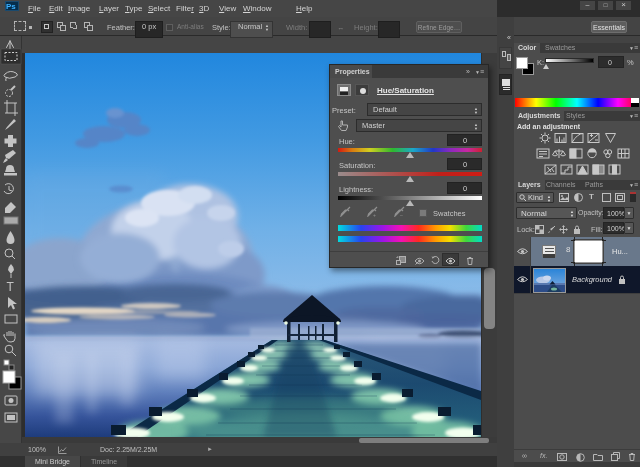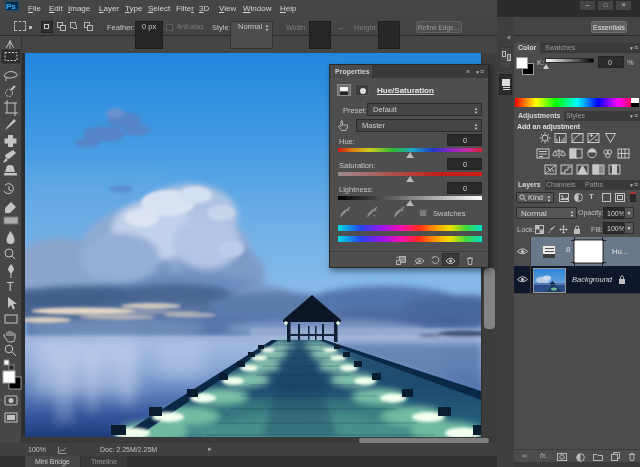--- a/index.html
+++ b/index.html
@@ -11,21 +11,21 @@
 #menubar { left:0; top:0; width:640px; height:17px; background:#464646; }
 #menubar .dark { position:absolute; left:497px; top:0; width:143px; height:17px; background:#2c2c2c; }
 #pslogo { position:absolute; left:5px; top:1px; width:14px; height:10px; background:#062e4c; color:#3bb0ff; font-size:8px; font-weight:bold; text-align:left; line-height:10px; border:1px solid #1a4a6e; }
 .menuitem { position:absolute; top:4px; font-size:8px; color:#d4d4d4; }
 .menuitem u { text-decoration-thickness:0.5px; text-underline-offset:1px; }
 .winbtn { position:absolute; top:1px; width:15px; height:9px; background:#454545; color:#cccccc; font-size:7px; text-align:center; line-height:8px; }
 
 #options { left:0; top:17px; width:640px; height:19px; background:#444444; border-bottom:1px solid #2a2a2a; }
 .optlabel { position:absolute; top:6px; font-size:7.5px; color:#c2c2c2; }
 .optlabel.dis { color:#7e7e7e; }
-.optwell { position:absolute; top:4px; height:28px; background:#272727; border:1px solid #1e1e1e; color:#c8c8c8; font-size:7.5px; line-height:9px; padding-left:4px; }
+.optwell { position:absolute; top:4px; height:17px; background:#272727; border:1px solid #1e1e1e; color:#c8c8c8; font-size:7.5px; line-height:9px; padding-left:4px; }
 .optbtn { position:absolute; top:4px; height:12px; background:#4e4e4e; border:1px solid #5f5f5f; border-radius:2px; color:#9a9a9a; font-size:6.5px; text-align:center; white-space:nowrap; overflow:hidden; }
 
 #tabbar { left:22px; top:36px; width:475px; height:17px; background:#333333; }
 #doctab { position:absolute; left:2px; top:0px; width:232px; height:17px; background:#474747; color:#c9c9c9; font-size:8px; line-height:17px; padding-left:6px; }
 
 #toolbar { left:0; top:36px; width:22px; height:407px; background:#474747; border-right:1px solid #333; }
 
 #canvas { left:22px; top:53px; width:475px; height:390px; background:#2e2e2e; }
 #vscroll { position:absolute; left:459px; top:0; width:16px; height:384px; background:#3c3c3c; border-left:1px solid #2e2e2e; }
 #vthumb { position:absolute; left:2px; top:215px; width:11px; height:61px; background:#848484; border-radius:4px; }
@@ -64,21 +64,21 @@
     <span class="menuitem" style="left:28px;"><u>F</u>ile</span>
     <span class="menuitem" style="left:49px;"><u>E</u>dit</span>
     <span class="menuitem" style="left:68px;"><u>I</u>mage</span>
     <span class="menuitem" style="left:99px;"><u>L</u>ayer</span>
     <span class="menuitem" style="left:125px;"><u>T</u>ype</span>
     <span class="menuitem" style="left:148px;"><u>S</u>elect</span>
     <span class="menuitem" style="left:176px;">Filte<u>r</u></span>
     <span class="menuitem" style="left:199px;"><u>3</u>D</span>
     <span class="menuitem" style="left:219px;"><u>V</u>iew</span>
     <span class="menuitem" style="left:243px;"><u>W</u>indow</span>
-    <span class="menuitem" style="left:280px;"><u>H</u>elp</span>
+    <span class="menuitem" style="left:296px;"><u>H</u>elp</span>
     <div class="winbtn" style="left:580px;">–</div>
     <div class="winbtn" style="left:598px; font-size:6px;">□</div>
     <div class="winbtn" style="left:616px; font-size:8px; line-height:7px;">×</div>
   </div>
 
   <div id="options" class="abs">
     <div style="position:absolute; left:14px; top:4px; width:12px; height:10px; border:1px dashed #b5b5b5;"></div>
     <div style="position:absolute; left:29px; top:9px; width:3px; height:3px; background:#b5b5b5;"></div>
     <div style="position:absolute; left:41px; top:4px; width:12px; height:12px; background:#303030; border:1px solid #222;"></div>
     <div style="position:absolute; left:44px; top:7px; width:5px; height:5px; border:1.5px solid #c8c8c8;"></div>
@@ -670,21 +670,21 @@
 
     <div style="position:absolute; left:7px; top:19px; width:14px; height:12px; background:#707070; border:1px solid #8a8a8a;">
       <div style="position:absolute; left:2px; top:2px; width:8px; height:4px; background:#f0f0f0;"></div>
       <div style="position:absolute; left:2px; top:7px; width:8px; height:3px; background:#222;"></div>
     </div>
     <div style="position:absolute; left:25px; top:19px; width:14px; height:12px; background:#3c3c3c; border:1px solid #555;">
       <div style="position:absolute; left:3.5px; top:2.5px; width:6px; height:6px; background:#ddd; border-radius:50%;"></div>
     </div>
     <span style="position:absolute; left:47px; top:21px; font-size:8px; font-weight:bold; color:#e4e4e4;text-decoration:underline;">Hue/Saturation</span>
 
-    <span class="plabel" style="left:13px; top:41px;">Preset:</span>
+    <span class="plabel" style="left:2px; top:41px;">Preset:</span>
     <div class="pdrop" style="left:37px; top:38px; width:115px; height:13px; line-height:12px; padding-left:5px;">Default<span class="updn">▲<br>▼</span></div>
 
     <svg width="12" height="12" viewBox="0 0 12 12" style="position:absolute; left:7px; top:55px;">
         <path d="M4 1 V7 L2.5 5.5 L1.5 6.5 L4.5 10.5 H9 L10.5 7 V5 H5.5 V1 z" fill="none" stroke="#b0b0b0" stroke-width="1"></path>
       </svg>
     <div class="pdrop" style="left:26px; top:54px; width:126px; height:13px; line-height:12px; padding-left:5px;">Master<span class="updn">▲<br>▼</span></div>
 
     <span class="plabel" style="left:9px; top:72px;">Hue:</span>
     <div class="pwell" style="left:117px; top:69px; width:35px; height:12px; line-height:11px; padding-left:15px;">0</div>
     <div style="position:absolute; left:8px; top:83px; width:144px; height:4px; background:linear-gradient(to right,#d41a10,#d87c10 10%,#cfcf20 22%,#2eb82e 38%,#1ca8c8 52%,#2038c8 66%,#8c28c0 78%,#c828a0 90%,#cc2030);"></div>

